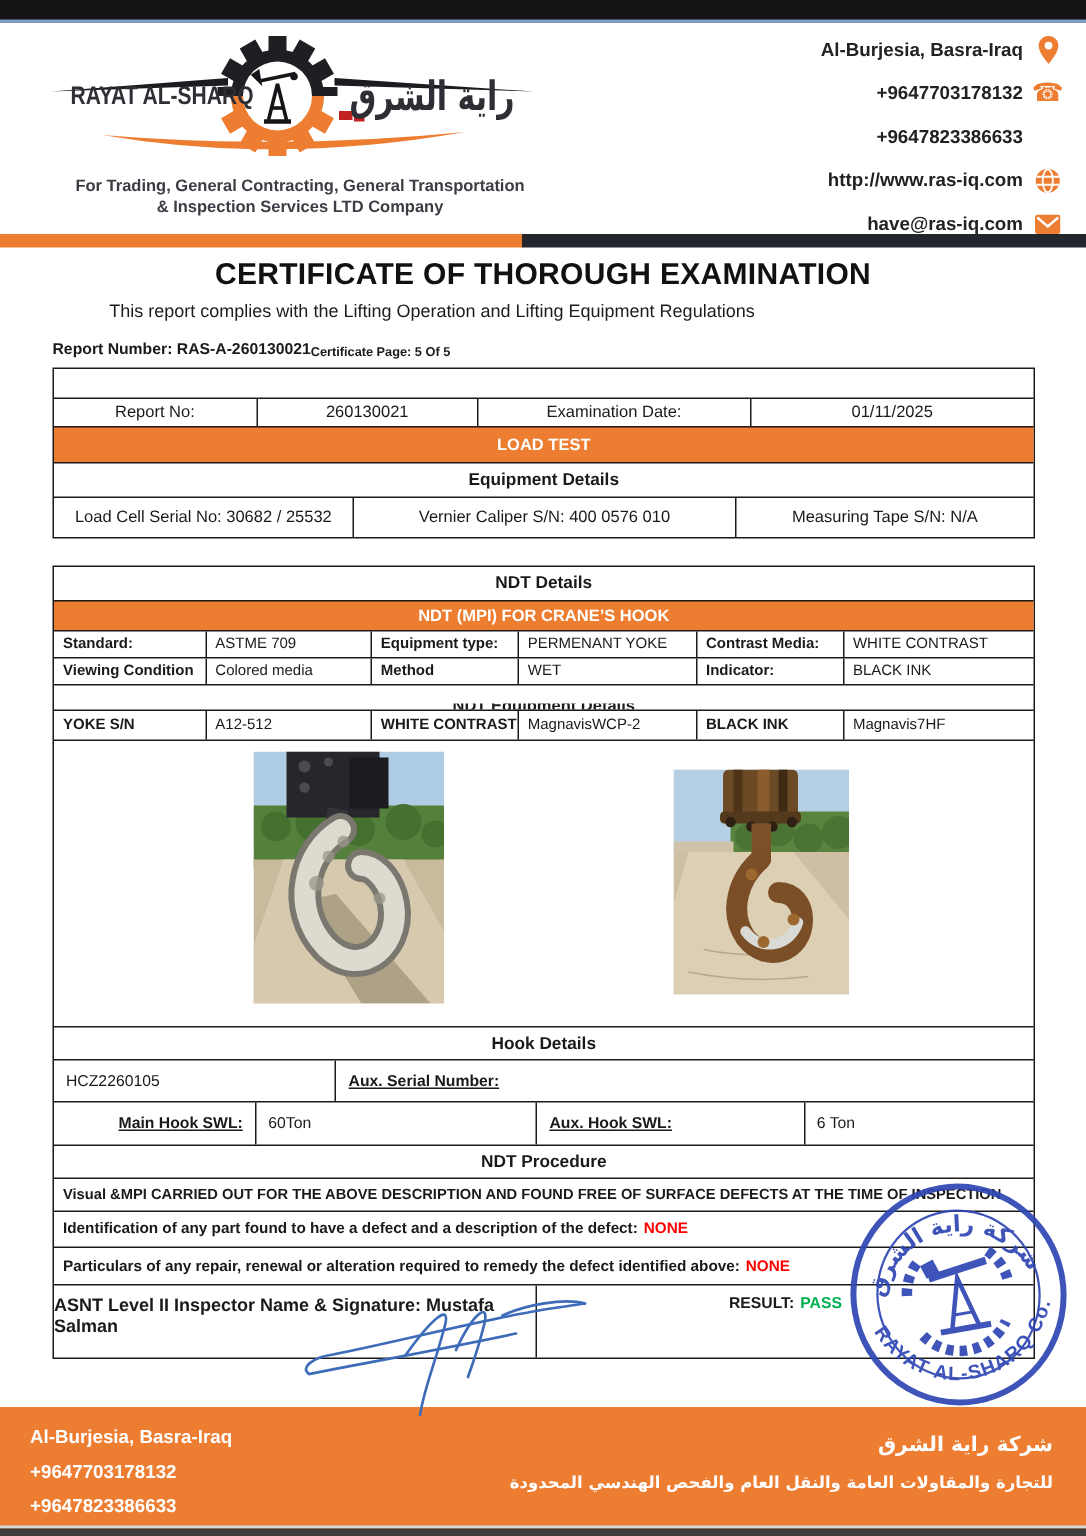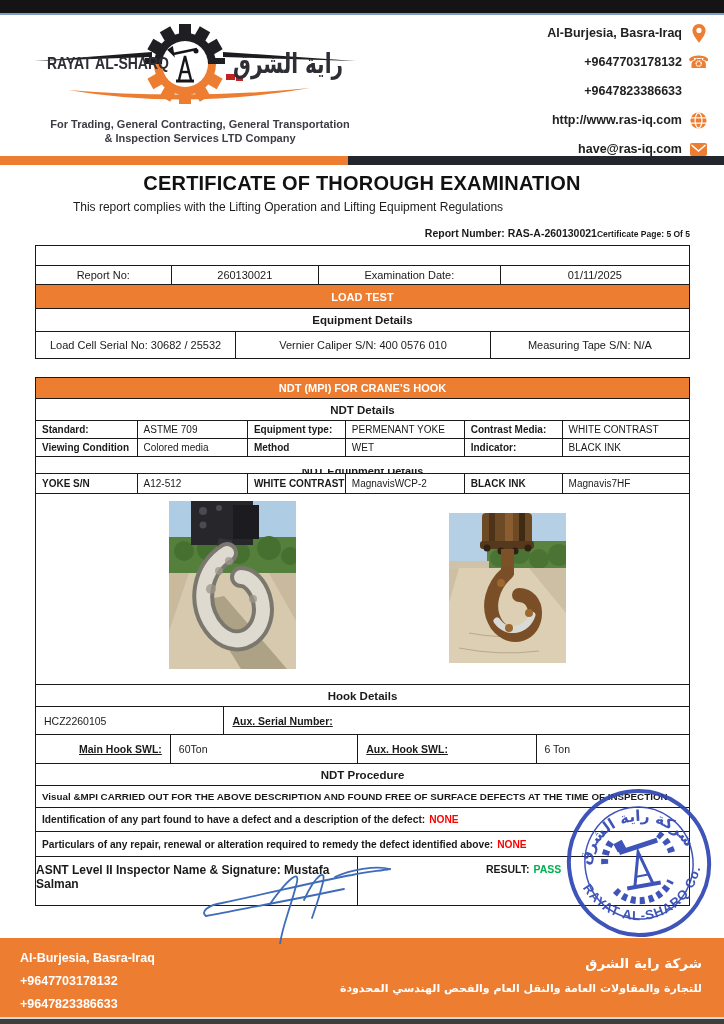--- a/index.html
+++ b/index.html
@@ -18,21 +18,21 @@
   .cicon{width:19px;height:20px;display:flex;align-items:center;justify-content:center;}
   .phone-glyph{font-family:"DejaVu Sans",sans-serif;font-size:17px;color:#ED7D31;line-height:1;}
 
   
   .div-orange{left:0;top:156px;width:348px;height:9px;background:#ED7D31;}
   .div-black{left:348px;top:156px;width:376px;height:9px;background:#23272d;}
 
   
   .cert-title{left:0;top:172px;width:724px;text-align:center;font-size:20px;font-weight:bold;color:#111;letter-spacing:.2px;}
   .cert-sub{left:0;top:200px;width:576px;text-align:center;font-size:12px;color:#1c1c1c;}
-  .meta{left:35px;top:227px;width:655px;display:flex;justify-content:flex-end;align-items:flex-end;}
+  .meta{left:35px;top:227px;width:655px;display:flex;justify-content:flex-start;align-items:flex-end;}
   .meta-l{font-size:10.5px;font-weight:bold;}
   .meta-r{font-size:8.5px;font-weight:bold;}
 
   
   .tbl{position:absolute;left:35px;width:655px;border:1.5px solid #1a1a1a;box-sizing:border-box;background:#fff;}
   .trow{display:flex;border-top:1px solid #1a1a1a;box-sizing:border-box;align-items:stretch;}
   .trow:first-child{border-top:none;}
   .tcell{border-left:1px solid #1a1a1a;box-sizing:border-box;display:flex;align-items:center;overflow:hidden;}
   .tcell:first-child{border-left:none;}
   .center{justify-content:center;text-align:center;}
@@ -191,24 +191,24 @@
       <div class="tcell center hdr" style="width:100%;">Equipment Details</div>
     </div>
     <div class="trow" style="height:27px;">
       <div class="tcell center f11" style="width:30.5%;">Load Cell Serial No: 30682 / 25532</div>
       <div class="tcell center f11" style="width:39%;">Vernier Caliper S/N: 400 0576 010</div>
       <div class="tcell center f11" style="width:30.5%;">Measuring Tape S/N: N/A</div>
     </div>
   </div>
 
   <div class="tbl" style="top:377px;">
-    <div class="trow banner" style="height:20px;">NDT (MPI) FOR CRANE’S HOOK</div>
     <div class="trow" style="height:22px;">
       <div class="tcell center hdr" style="width:100%;">NDT Details</div>
     </div>
+    <div class="trow banner" style="height:20px;">NDT (MPI) FOR CRANE’S HOOK</div>
     <div class="trow" style="height:18px;">
       <div class="tcell lbl" style="width:15.4%;">Standard:</div>
       <div class="tcell val" style="width:16.9%;">ASTME 709</div>
       <div class="tcell lbl" style="width:15%;">Equipment type:</div>
       <div class="tcell val" style="width:18.2%;">PERMENANT YOKE</div>
       <div class="tcell lbl" style="width:15%;">Contrast Media:</div>
       <div class="tcell val" style="width:19.5%;">WHITE CONTRAST</div>
     </div>
     <div class="trow" style="height:18px;">
       <div class="tcell lbl" style="width:15.4%;">Viewing Condition</div>

